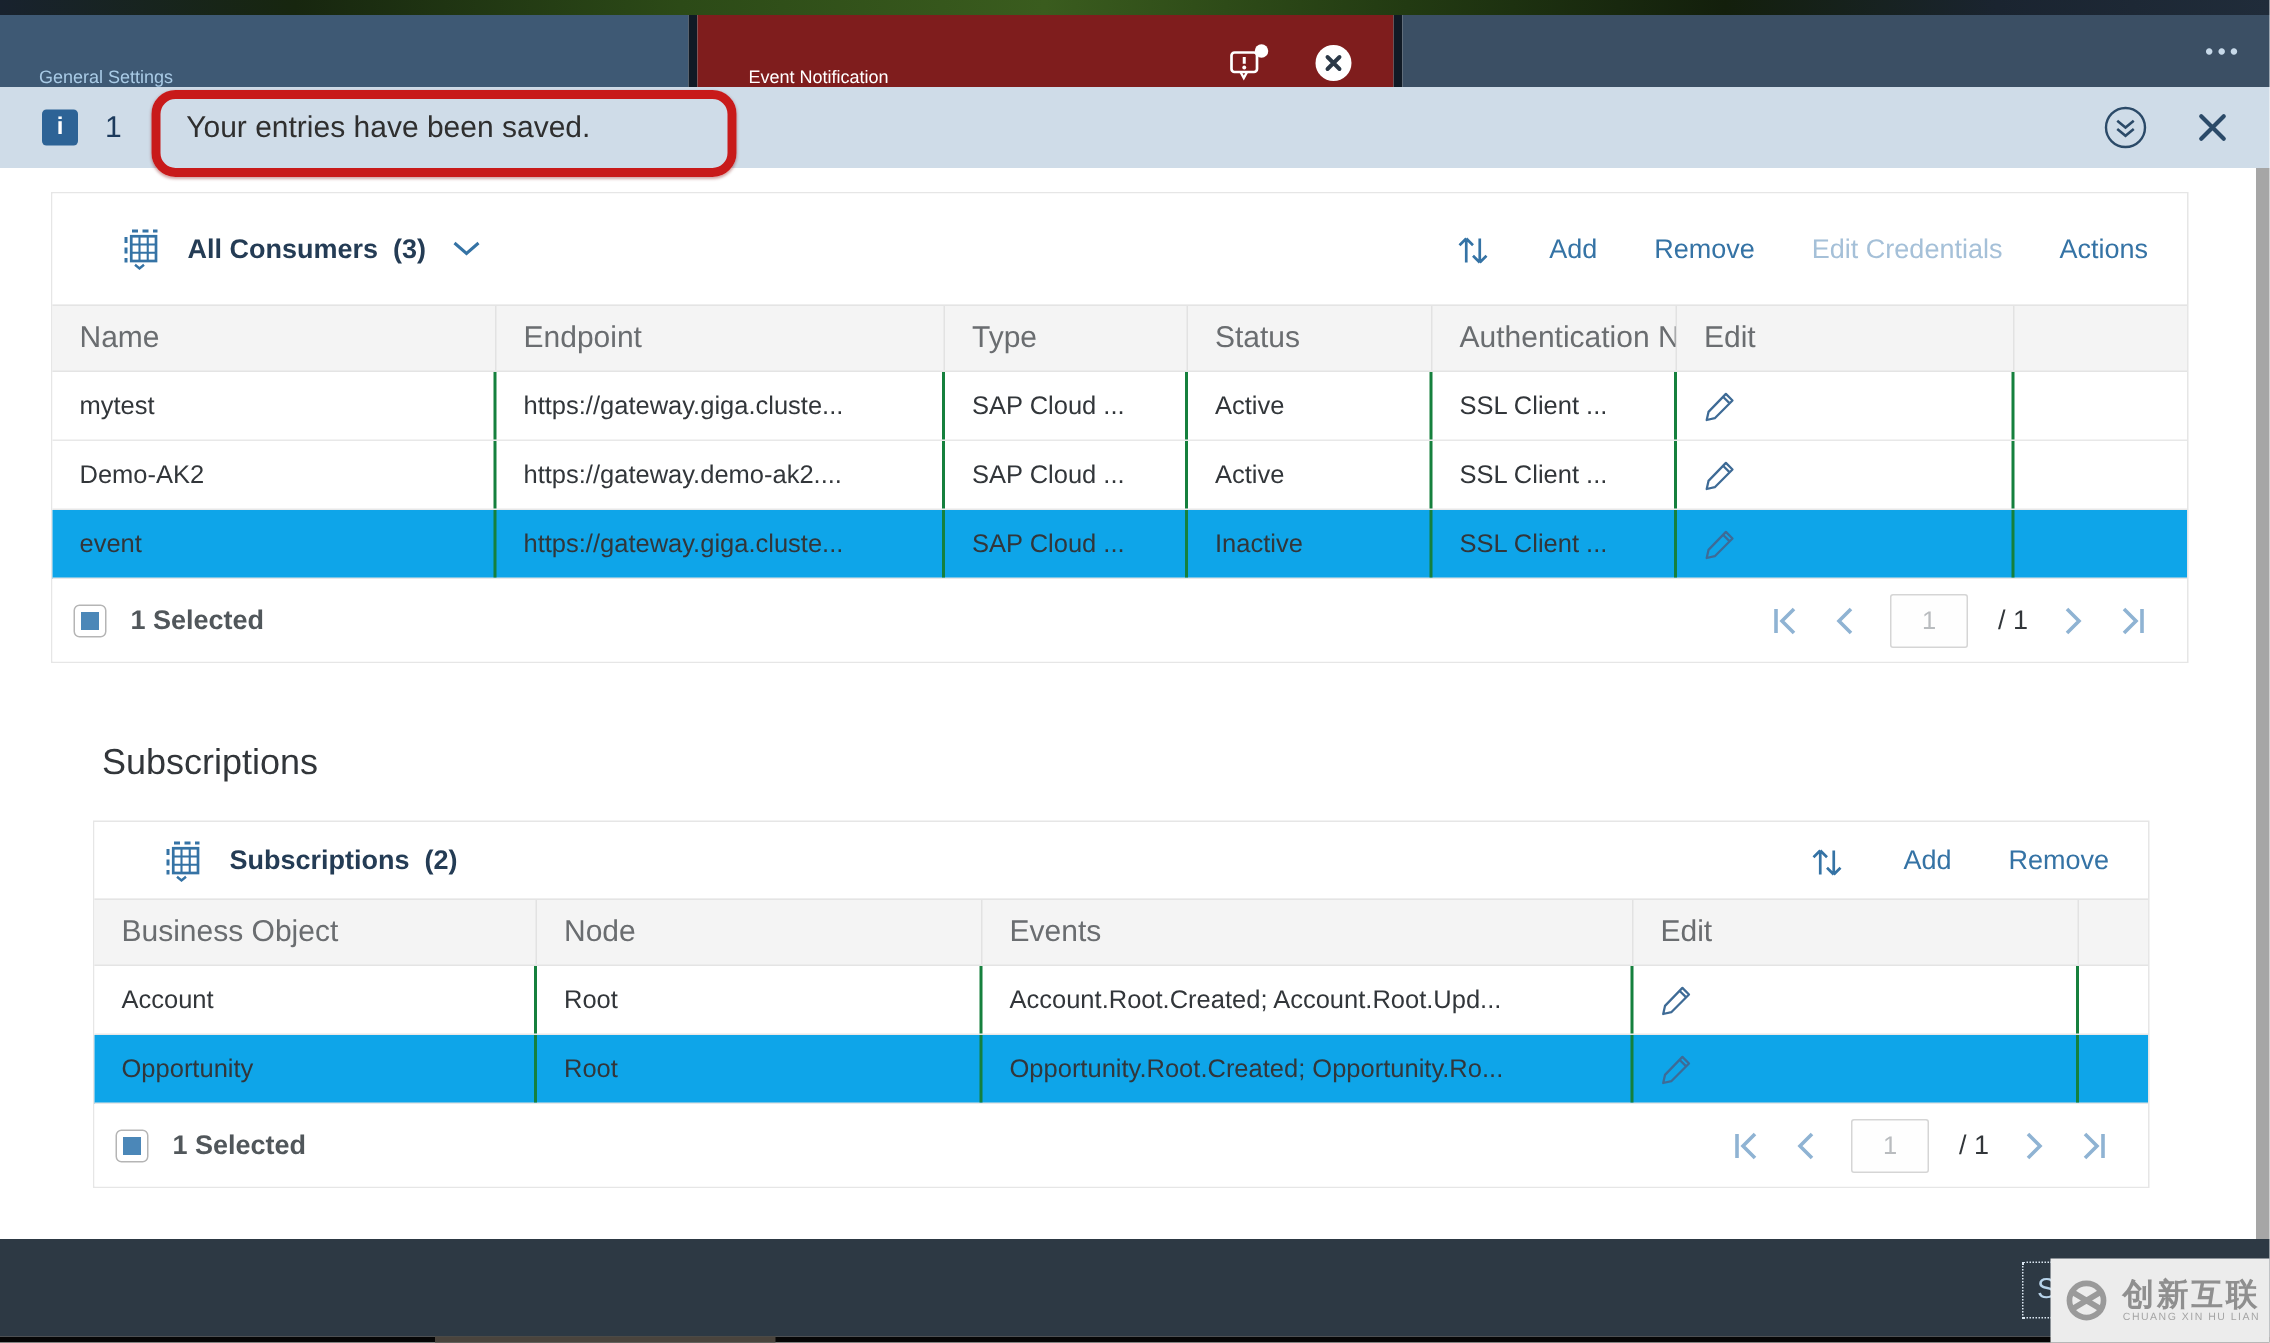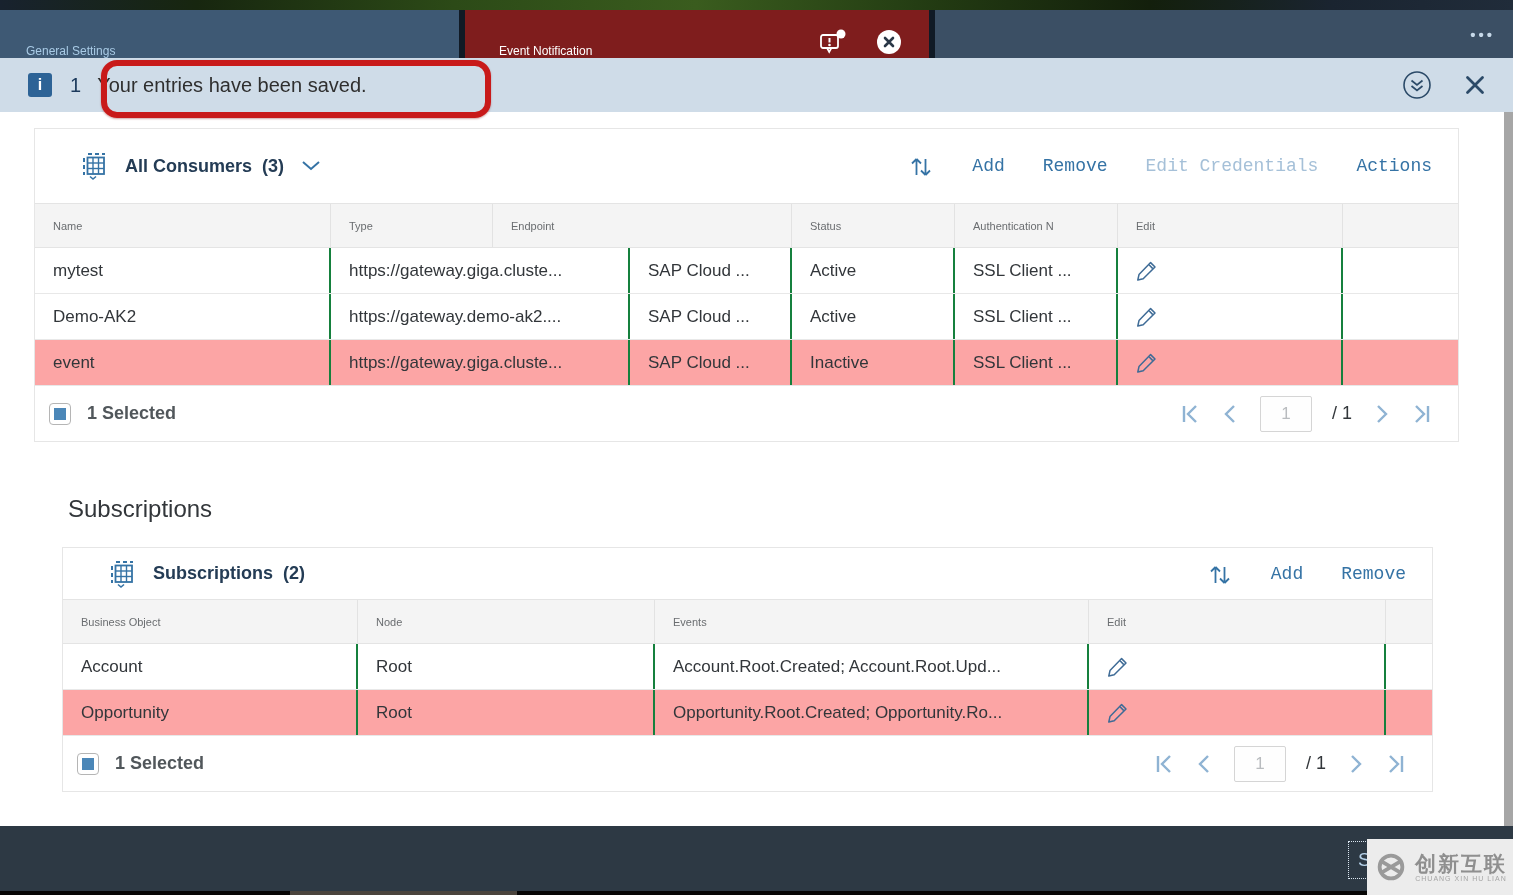--- a/index.html
+++ b/index.html
@@ -23,21 +23,21 @@
   .tab-icon { display:flex; align-items:center; justify-content:center; cursor:pointer; }
   #bubble-icon { margin-right:26px; }
   #tab-close-icon { margin-right:24px; }
 
   
   #message-bar { left:0; top:58px; width:1513px; height:54px; background:#cfdce8;
     display:flex; align-items:center; padding:0 26px 0 28px; }
   #info-icon { width:24px; height:24px; background:#2d6396; border-radius:3px; color:#fff;
     font-weight:bold; font-size:16px; display:flex; align-items:center; justify-content:center; }
   #msg-count { color:#1c3a5c; font-size:20px; margin-left:18px; }
-  #msg-text { color:#2f2f2f; font-size:20px; margin-left:16px; }
+  #msg-text { color:#2f2f2f; font-size:20px; margin-left:43px; }
   #message-bar .spacer { flex:1; }
   #collapse-icon { margin-right:30px; cursor:pointer; display:flex; }
   #msg-close-icon { cursor:pointer; display:flex; }
 
   
   #annotation { left:101px; top:60px; width:390px; height:58px;
     border:6px solid #c81a1a; border-radius:16px; z-index:60; pointer-events:none;
     box-shadow:0 1px 2px rgba(120,0,0,.35); }
 
   
@@ -47,29 +47,29 @@
   #consumers-panel { left:34px; top:16px; width:1425px; }
   #subs-panel { left:62px; top:435px; width:1371px; }
 
   .toolbar { display:flex; align-items:center; padding:0 26px 0 46px; background:#fff; }
   #consumers-panel .toolbar { height:74px; }
   #subs-panel .toolbar { height:51px; }
   .tbl-title { font-size:18px; font-weight:bold; color:#243c55; margin-left:16px; white-space:nowrap; }
   .tbl-count { font-size:18px; font-weight:bold; color:#243c55; margin-left:10px; }
   .title-chevron { margin-left:16px; display:flex; cursor:pointer; }
   .toolbar .spacer { flex:1; }
-  .tb-link { font-size:18px; color:#3573a5; margin-left:38px; cursor:pointer; white-space:nowrap;font-family:Liberation Mono, monospace; }
+  .tb-link { font-size:18px; color:#3573a5; margin-left:38px; cursor:pointer; white-space:nowrap; }
   .tb-link.disabled { color:#a5c0d8; cursor:default; }
   .sort-icon { margin-left:8px; display:flex; cursor:pointer; }
 
   .thead { display:flex; height:45px; background:#f4f4f4; border-top:1px solid #e4e4e4; border-bottom:1px solid #e4e4e4; }
-  .hcell { display:flex; align-items:center; padding:0 10px 0 18px; font-size:11px; color:#6a6d70;
+  .hcell { display:flex; align-items:center; padding:0 10px 0 18px; font-size:20px; color:#6a6d70;
     border-right:1px solid #e2e2e2; white-space:nowrap; overflow:hidden; }
   .trow { display:flex; height:46px; background:#fff; border-bottom:1px solid #e8e8e8; cursor:pointer; }
-  .trow.sel { background:#fca5a5; }
+  .trow.sel { background:#0ea5e9; }
   .cell { display:flex; align-items:center; padding:0 10px 0 18px; font-size:17px; color:#32363a;
     border-right:2px solid #15803d; white-space:nowrap; overflow:hidden; }
 
   
   .cw0{width:296px}.cw1{width:299px}.cw2{width:162px}.cw3{width:163px}.cw4{width:163px}.cw5{width:225px}.cwt{flex:1;border-right:none}
   
   .sw0{width:295px}.sw1{width:297px}.sw2{width:434px}.sw3{width:297px}.swt{flex:1;border-right:none}
 
   .tfoot { display:flex; align-items:center; height:55px; padding:0 26px 0 14px; background:#fff; }
   .sel-box { width:22px; height:22px; border:1.5px solid #b5b5b5; border-radius:4px; background:#fff;
@@ -188,22 +188,22 @@
           <path d="M17.5 7 v16 M17.5 23 l-4.5-4.5 M17.5 23 l4.5-4.5" fill="none" stroke="#3573a5" stroke-width="1.8"></path>
         </svg>
       </span>
       <span class="tb-link">Add</span>
       <span class="tb-link">Remove</span>
       <span class="tb-link disabled">Edit Credentials</span>
       <span class="tb-link">Actions</span>
     </div>
     <div class="thead">
       <div class="hcell cw0">Name</div>
+      <div class="hcell cw1">Endpoint</div>
       <div class="hcell cw2">Type</div>
-      <div class="hcell cw1">Endpoint</div>
       <div class="hcell cw3">Status</div>
       <div class="hcell cw4">Authentication N</div>
       <div class="hcell cw5">Edit</div>
       <div class="hcell cwt"></div>
     </div>
     <div id="consumers-rows">
         <div class="trow">
           <div class="cell cw0">mytest</div>
           <div class="cell cw1">https://gateway.giga.cluste...</div>
           <div class="cell cw2">SAP Cloud ...</div>

